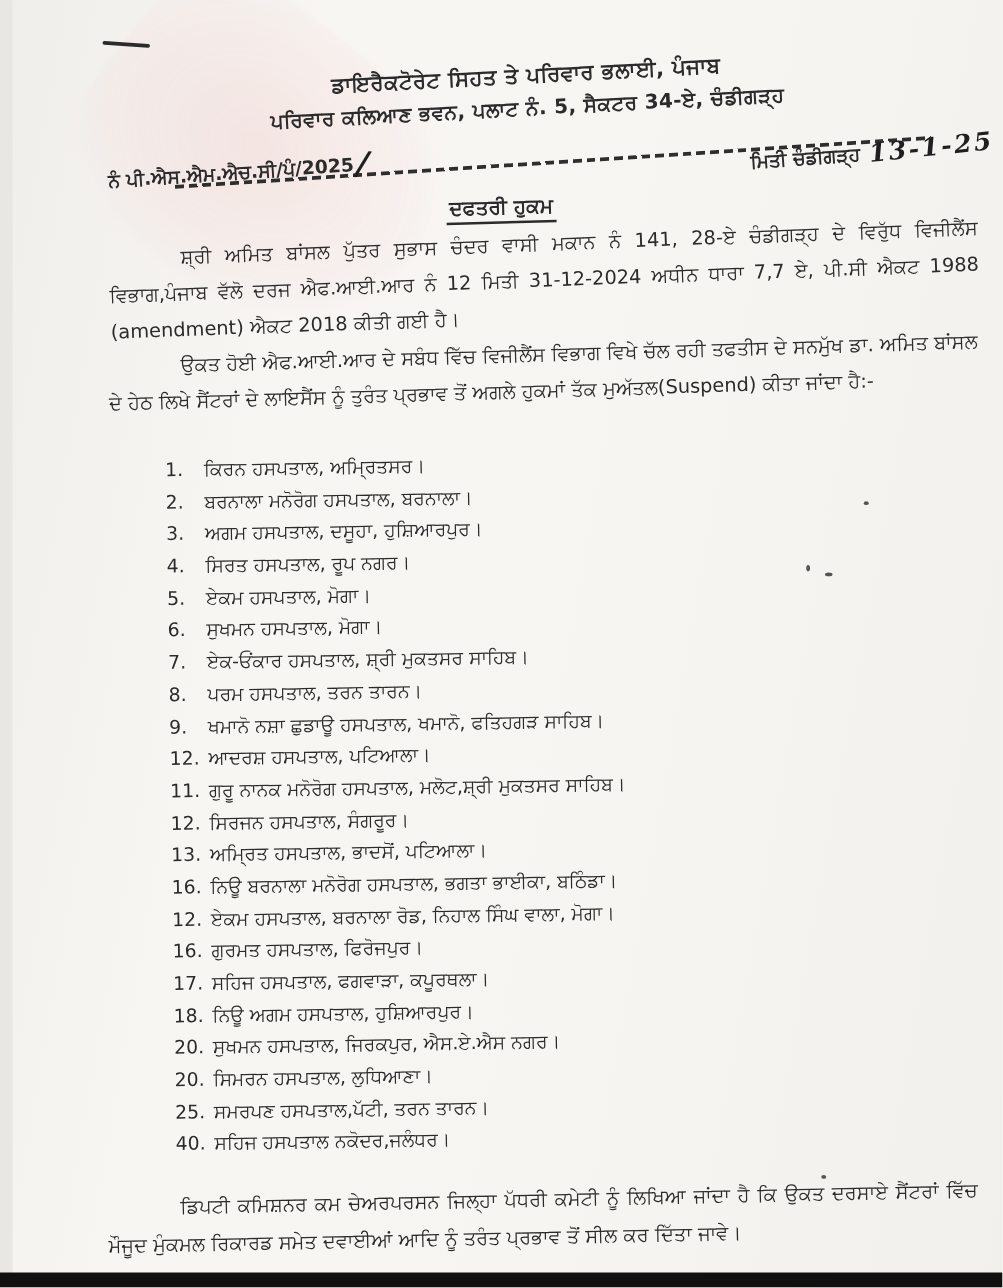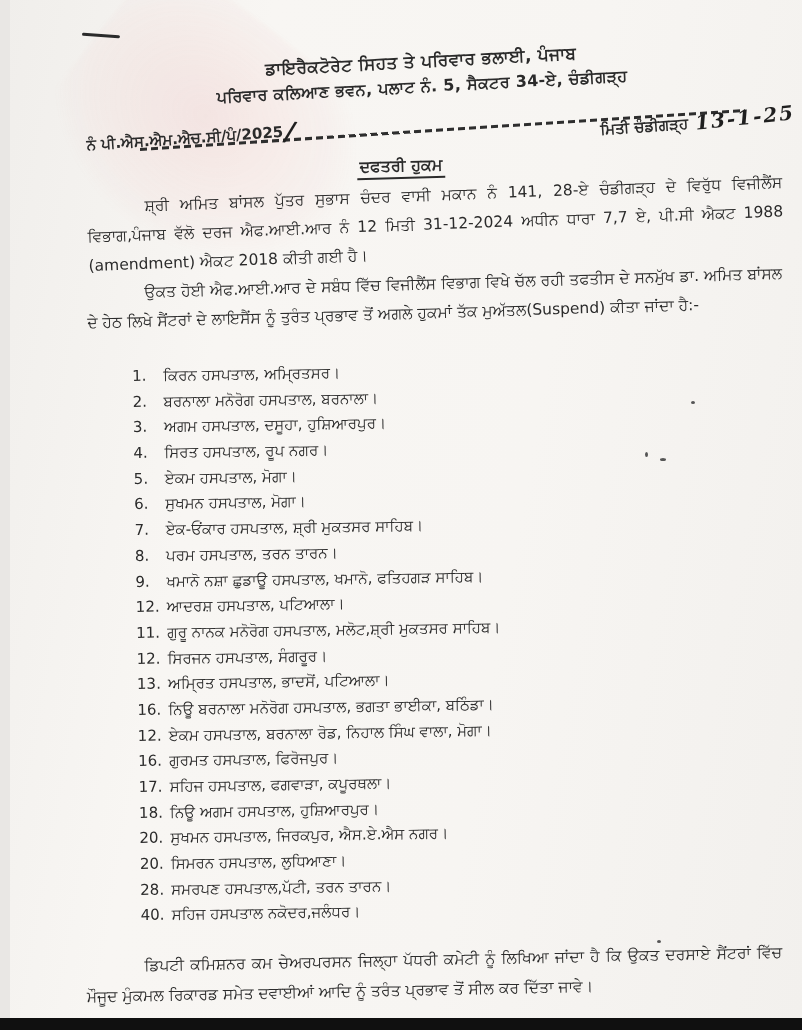--- a/index.html
+++ b/index.html
@@ -196,21 +196,21 @@
     </div>
     <div class="list-item">
       <span class="num">20.</span>
       <span>ਸੁਖਮਨ ਹਸਪਤਾਲ, ਜਿਰਕਪੁਰ, ਐਸ.ਏ.ਐਸ ਨਗਰ।</span>
     </div>
     <div class="list-item">
       <span class="num">20.</span>
       <span>ਸਿਮਰਨ ਹਸਪਤਾਲ, ਲੁਧਿਆਣਾ।</span>
     </div>
     <div class="list-item">
-      <span class="num">28.</span>
+      <span class="num">25.</span>
       <span>ਸਮਰਪਣ ਹਸਪਤਾਲ,ਪੱਟੀ, ਤਰਨ ਤਾਰਨ।</span>
     </div>
     <div class="list-item">
       <span class="num">40.</span>
       <span>ਸਹਿਜ ਹਸਪਤਾਲ ਨਕੋਦਰ,ਜਲੰਧਰ।</span>
     </div>
   </div>
 
 <div class="para para-close">ਡਿਪਟੀ ਕਮਿਸ਼ਨਰ ਕਮ ਚੇਅਰਪਰਸਨ ਜਿਲ੍ਹਾ ਪੱਧਰੀ ਕਮੇਟੀ ਨੂੰ ਲਿਖਿਆ ਜਾਂਦਾ ਹੈ ਕਿ ਉਕਤ ਦਰਸਾਏ ਸੈਂਟਰਾਂ ਵਿੱਚ ਮੌਜੂਦ ਮੁੰਕਮਲ ਰਿਕਾਰਡ ਸਮੇਤ ਦਵਾਈਆਂ ਆਦਿ ਨੂੰ ਤਰੰਤ ਪ੍ਰਭਾਵ ਤੋਂ ਸੀਲ ਕਰ ਦਿੱਤਾ ਜਾਵੇ।</div>
 

